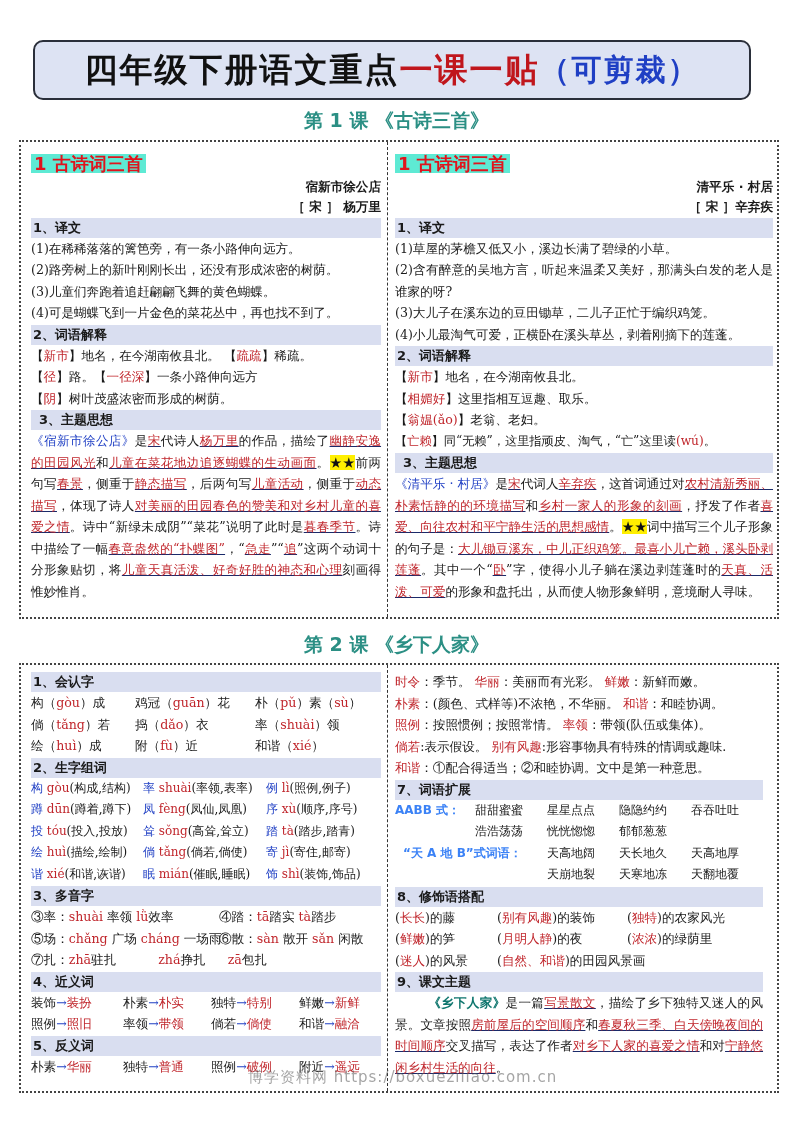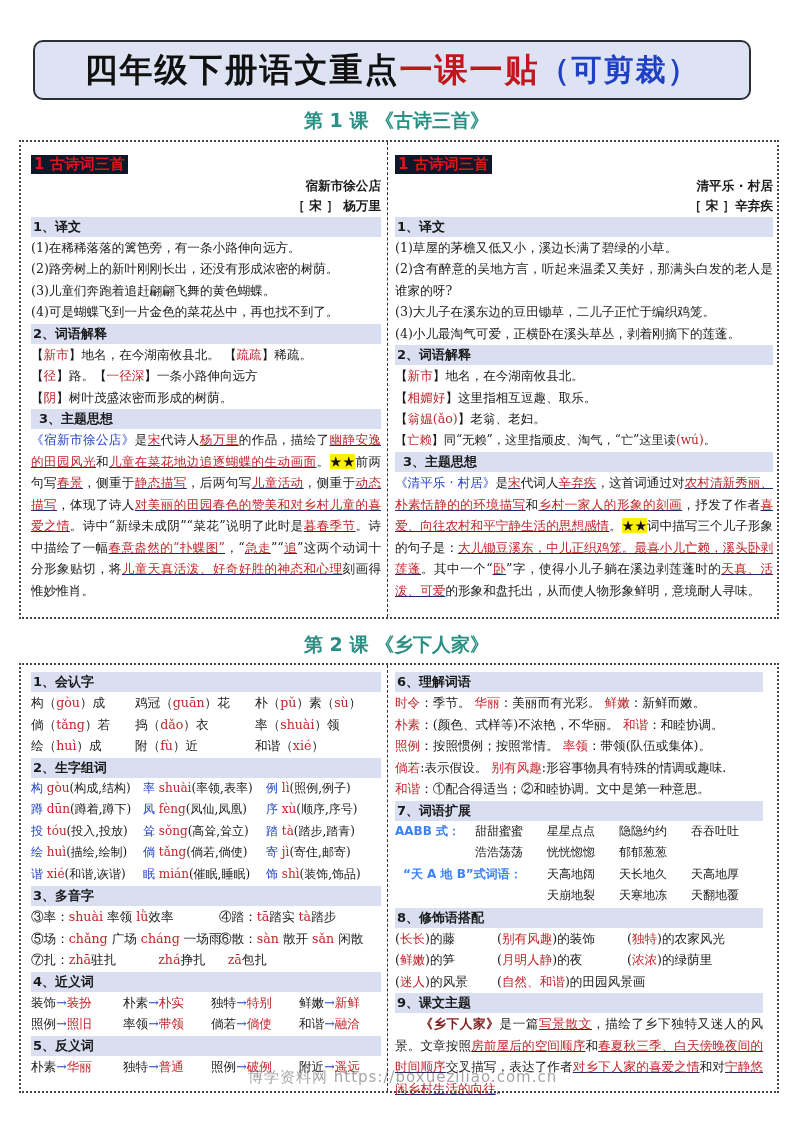--- a/index.html
+++ b/index.html
@@ -30,30 +30,30 @@
   .frame1 { top: 140px; height: 479px; }
   .frame2 { top: 663px; height: 430px; }
   .col-divider { position: absolute; top: 0; bottom: 0; left: 366px; border-left: 1.5px dashed #333; }
 
   .col { position: absolute; top: 0; bottom: 0; font-size: 12.6px; line-height: 21.5px; }
   .frame1 .col-left { left: 10px; width: 350px; padding-top: 12px; }
   .frame1 .col-right { left: 374px; width: 378px; padding-top: 12px; }
   .frame2 .col-left { left: 10px; width: 350px; padding-top: 6px; }
   .frame2 .col-right { left: 374px; width: 368px; padding-top: 6px; }
 
-  .tag { display: inline-block; background: #0f172a; color: #e0141c; font-weight: bold; font-family: "DejaVu Sans", sans-serif; font-size: 15px; padding: 0 3px; line-height: 19px; }
+  .tag { display: inline-block; background: #5eead4; color: #e0141c; font-weight: bold; font-family: "DejaVu Sans", sans-serif; font-size: 18px; padding: 0 3px; line-height: 19px; }
   .poem-title { text-align: right; font-weight: bold; font-family: "DejaVu Sans", sans-serif; font-size: 12.6px; line-height: 20px; }
   .sec-head { background: #d9def0; font-weight: bold; font-family: "DejaVu Sans", sans-serif; font-size: 13px; line-height: 20px; padding-left: 2px; margin-top: 1px; }
   .line { white-space: nowrap; }
   .wrap { white-space: normal; text-align: justify; }
   .red { color: #c0262c; }
   .blue { color: #1f3fc4; }
   .ul { color: #c0262c; text-decoration: underline; text-decoration-color: #1a2a6a; }
   .star { background: #ffef00; color: #111; }
-  .bold-blue { color: #7f1d1d; font-weight: bold; }
+  .bold-blue { color: #0f766e; font-weight: bold; margin-left: 8px; }
 
   .grid3 { display: grid; grid-template-columns: 104px 120px 126px; white-space: nowrap; }
   .grid4 { display: grid; grid-template-columns: 92px 88px 88px 82px; white-space: nowrap; }
   .grid-poly { display: grid; grid-template-columns: 188px 162px; white-space: nowrap; }
   .wg-grid { display: grid; grid-template-columns: 112px 123px 115px; white-space: nowrap; font-size: 12px; }
   .exp-row { display: grid; grid-template-columns: 80px 72px 72px 72px 72px; white-space: nowrap; font-size: 12px; }
   .exp-label { color: #3b82f6; font-weight: bold; font-family: "DejaVu Sans", sans-serif; }
   .mod-grid { display: grid; grid-template-columns: 102px 130px 136px; white-space: nowrap; }
   .indent { text-indent: 2em; }
 
@@ -200,21 +200,20 @@
         <div class="grid4">
           <span><span>朴素</span><span class="blue">→</span><span class="red">华丽</span></span>
           <span><span>独特</span><span class="blue">→</span><span class="red">普通</span></span>
           <span><span>照例</span><span class="blue">→</span><span class="red">破例</span></span>
           <span><span>附近</span><span class="blue">→</span><span class="red">遥远</span></span>
         </div>
       </div>
   </div>
 
   <div class="col col-right">
-    <div class="sec-head">6、理解词语</div>
     <div id="understand-list">
         <div class="line"><span class="red">时令</span><span>：季节。</span><span> </span><span class="red">华丽</span><span>：美丽而有光彩。</span><span> </span><span class="red">鲜嫩</span><span>：新鲜而嫩。</span></div>
         <div class="line"><span class="red">朴素</span><span>：(颜色、式样等)不浓艳，不华丽。</span><span> </span><span class="red">和谐</span><span>：和睦协调。</span></div>
         <div class="line"><span class="red">照例</span><span>：按照惯例；按照常情。</span><span> </span><span class="red">率领</span><span>：带领(队伍或集体)。</span></div>
         <div class="line"><span class="red">倘若</span><span>:表示假设。</span><span> </span><span class="red">别有风趣</span><span>:形容事物具有特殊的情调或趣味.</span></div>
         <div class="line"><span class="red">和谐</span><span>：①配合得适当；②和睦协调。文中是第一种意思。</span></div>
       </div>
 
     <div class="sec-head">7、词语扩展</div>
     <div id="expand-list">

